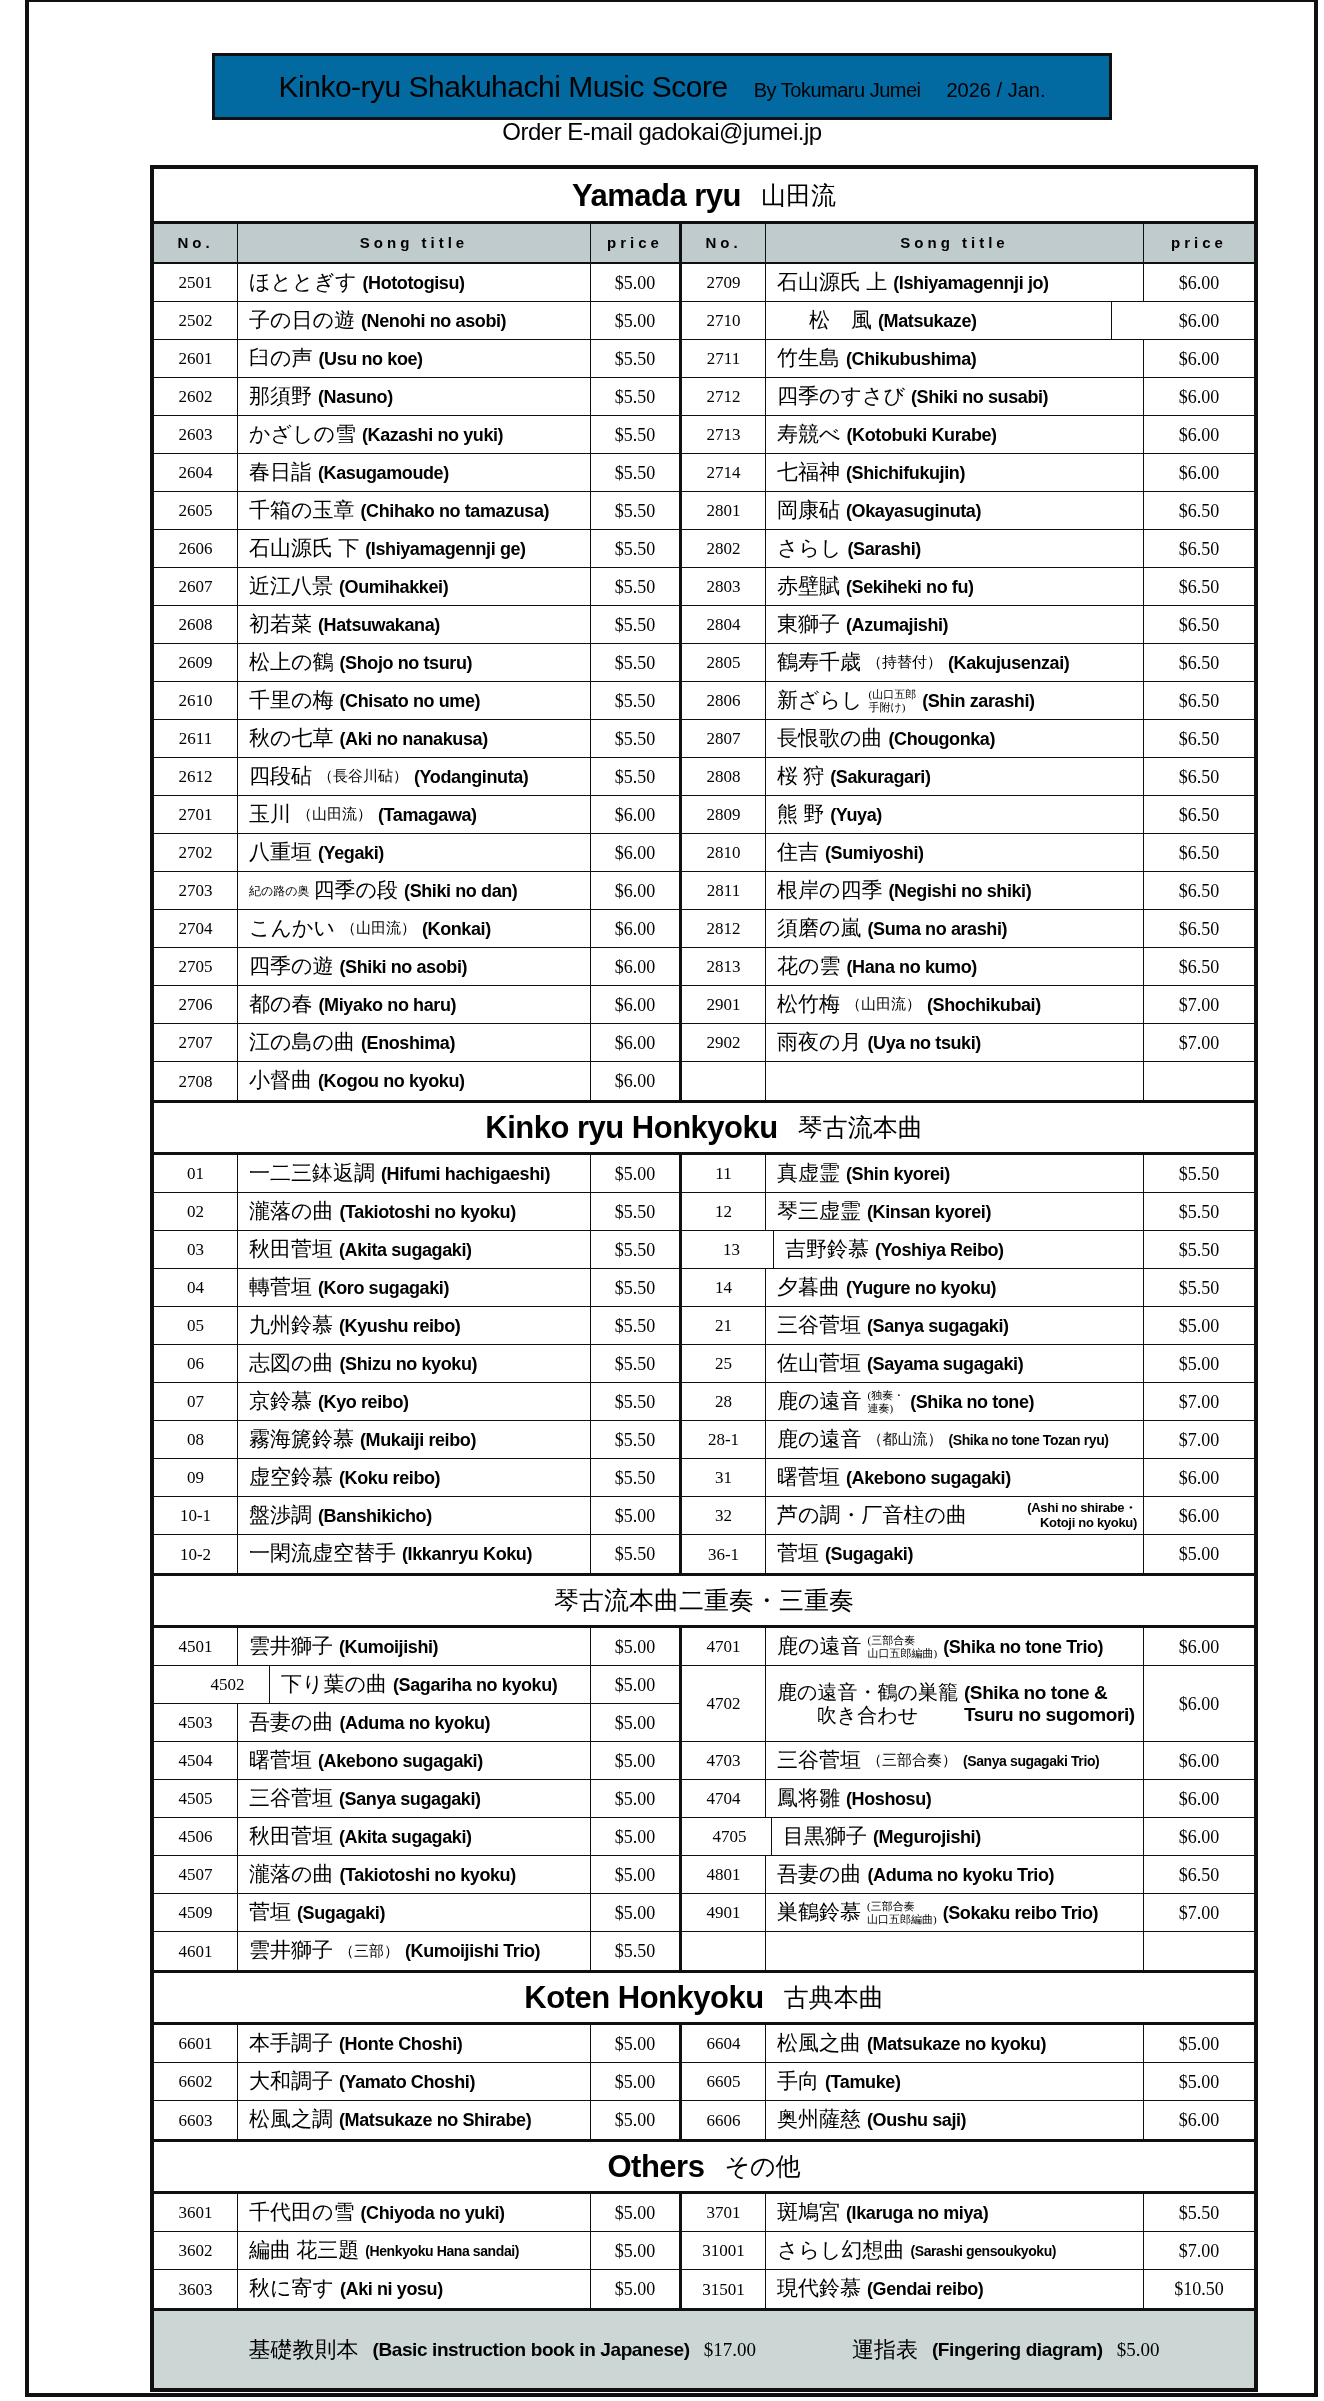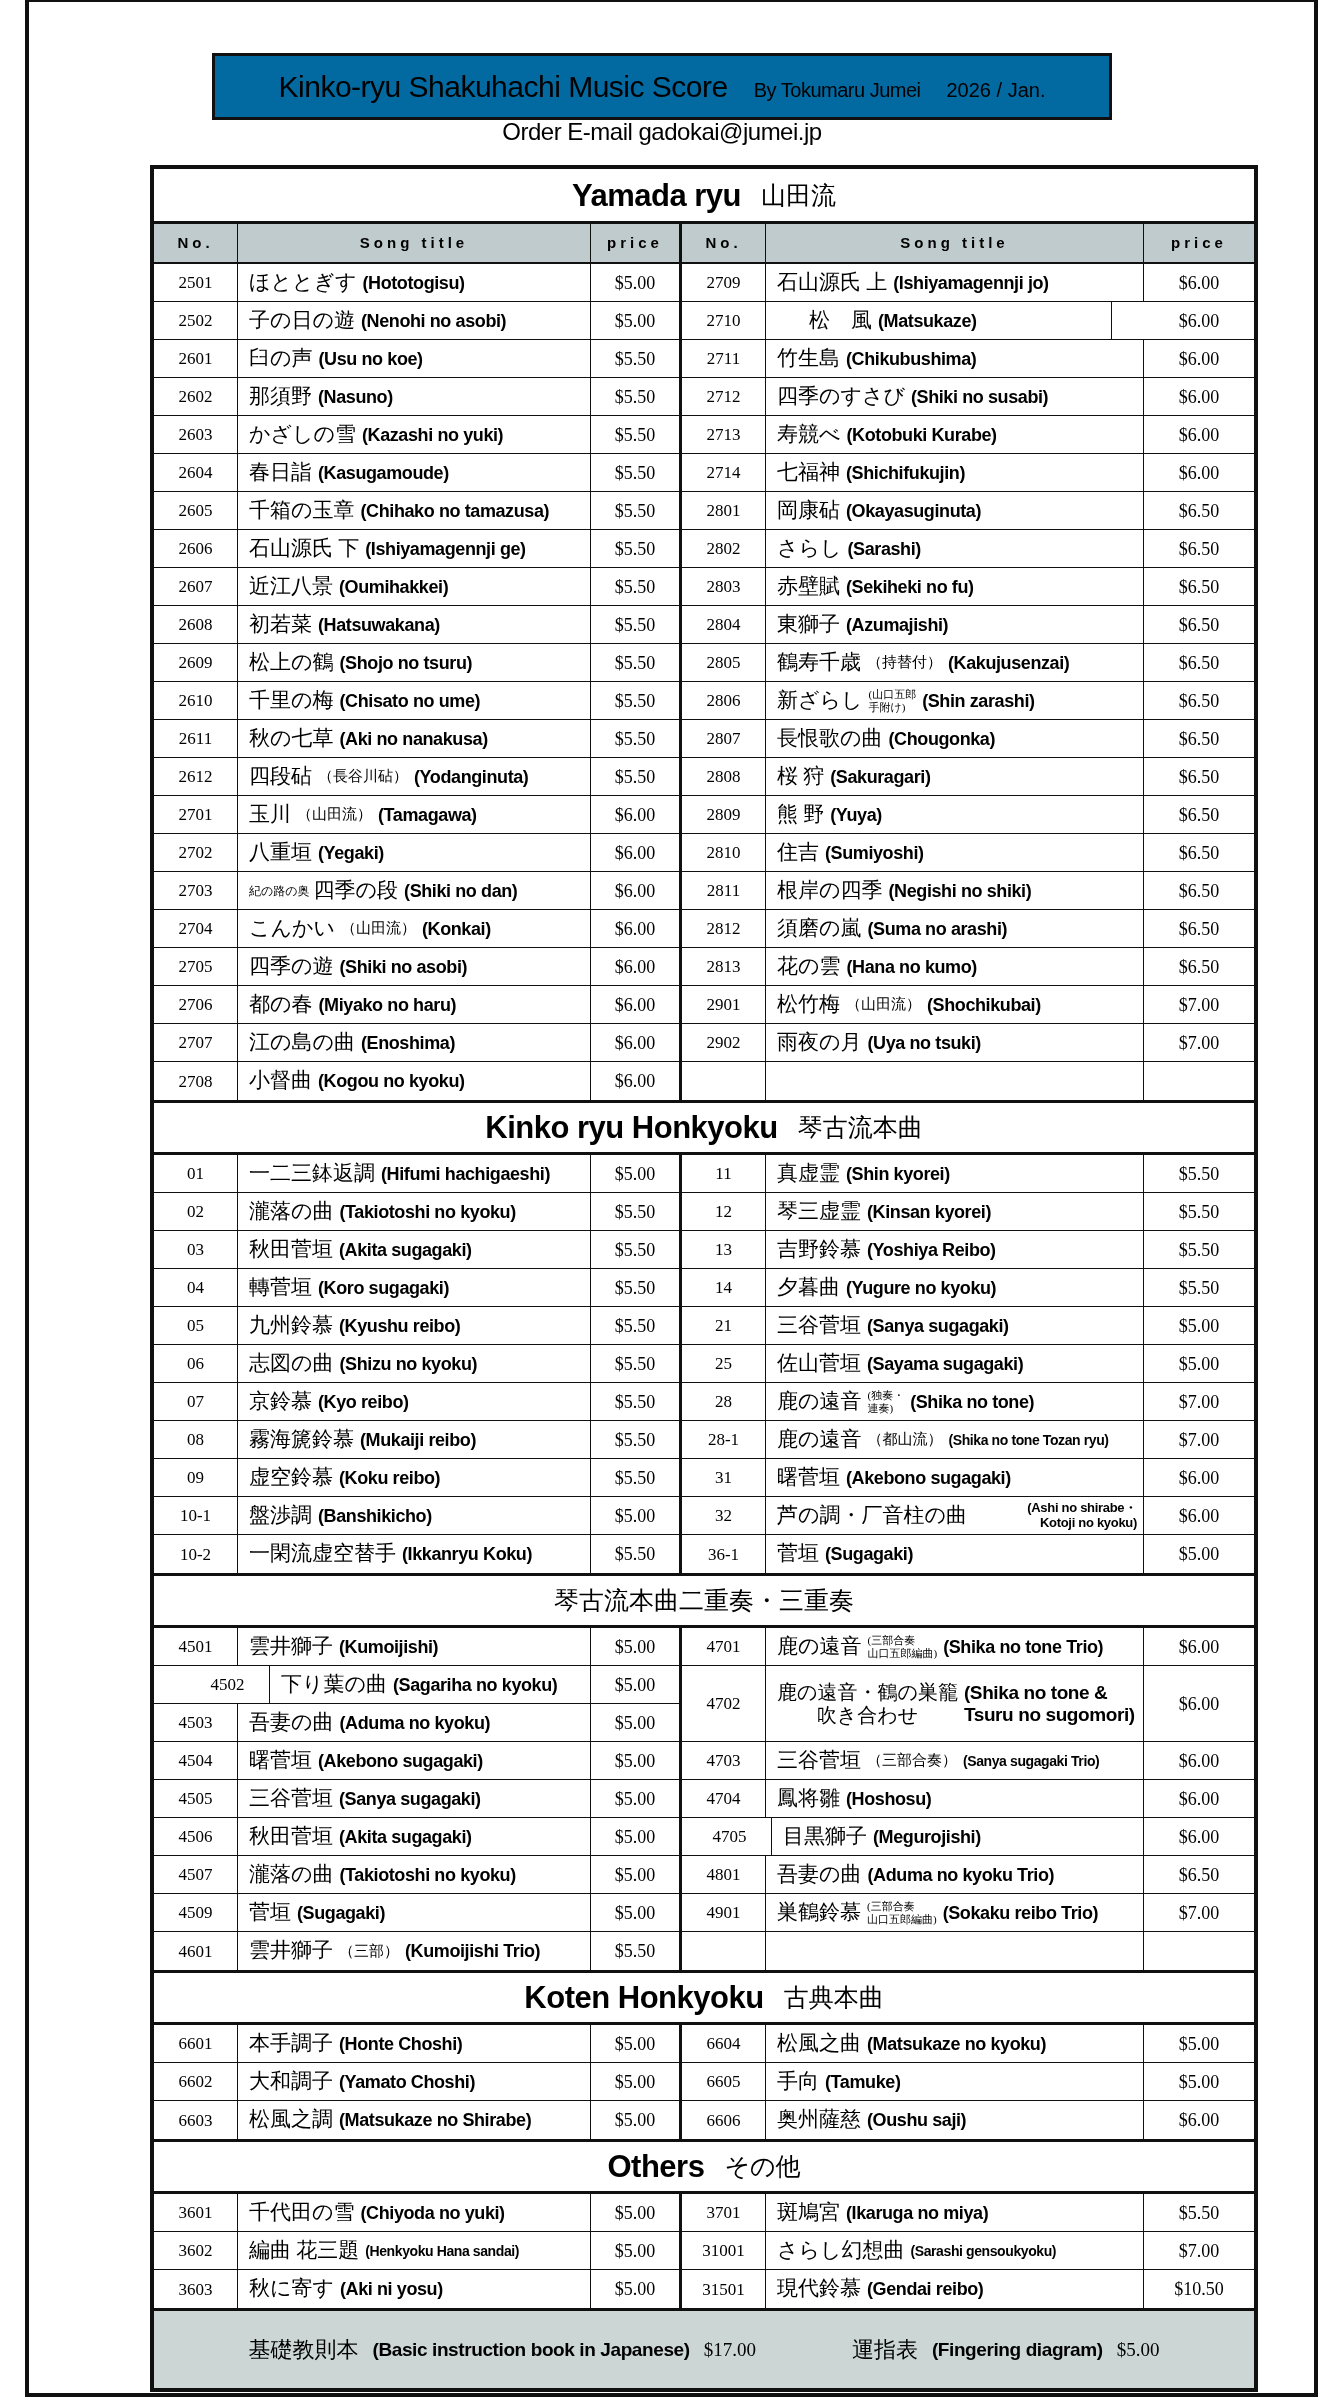--- a/index.html
+++ b/index.html
@@ -575,21 +575,21 @@
               <div class="c price">$5.50</div>
             </div>
             <div class="trow" style="height: 38px;">
               <div class="c no">12</div>
               <div class="c title">
                 <span class="jp">琴三虚霊</span>
                 <span class="en">(Kinsan kyorei)</span>
               </div>
               <div class="c price">$5.50</div>
             </div>
-            <div class="trow" style="height: 38px;">
+            <div class="trow" style="height: 38px; padding-left: 8px;">
               <div class="c no">13</div>
               <div class="c title">
                 <span class="jp">吉野鈴慕</span>
                 <span class="en">(Yoshiya Reibo)</span>
               </div>
               <div class="c price">$5.50</div>
             </div>
             <div class="trow" style="height: 38px;">
               <div class="c no">14</div>
               <div class="c title">

